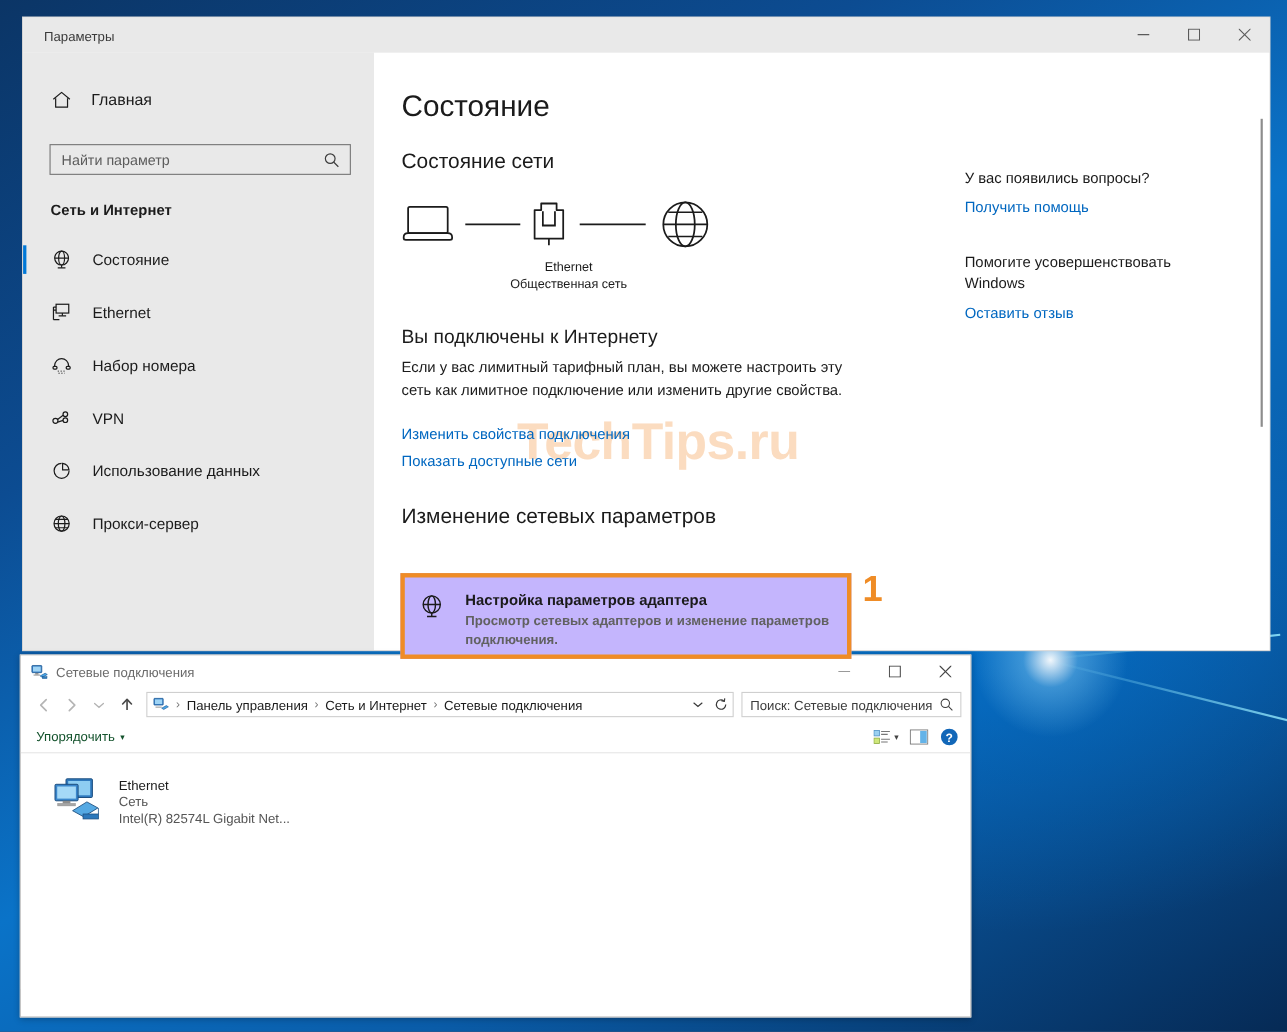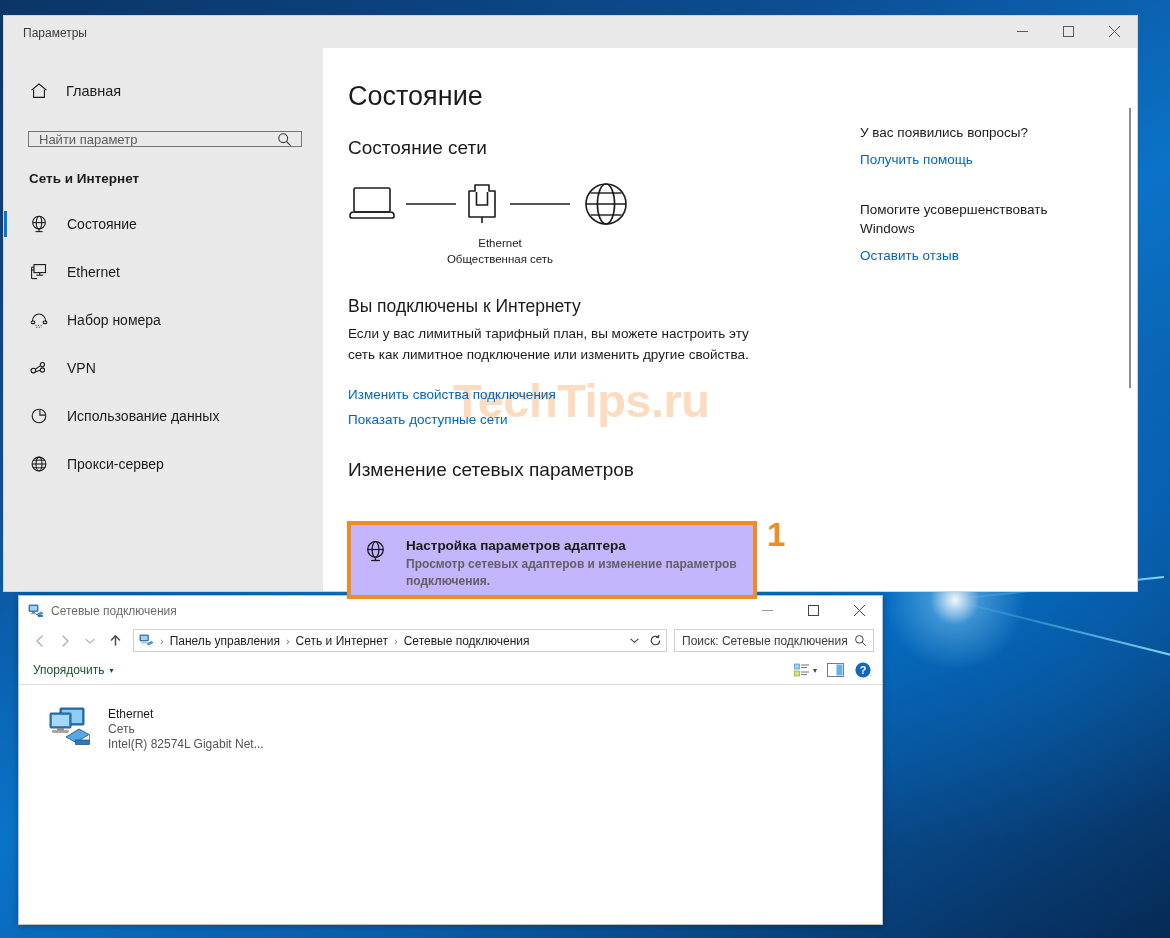--- a/index.html
+++ b/index.html
@@ -27,21 +27,21 @@
   }
   #desktop .glow {
     position: absolute;
     width: 160px; height: 160px;
     border-radius: 50%;
     background: radial-gradient(circle, rgba(255,255,255,0.95) 0%, rgba(160,225,255,0.35) 22%, rgba(160,225,255,0) 62%);
   }
   
   #settings-window {
     position: absolute;
-    left: 4px; top: 16px;
+    left: 21px; top: 16px;
     width: 1133px; height: 575px;
     background: #ffffff;
     box-shadow: 0 0 0 1px #d3d3d3;
   }
   #settings-titlebar {
     height: 32px;
     display: flex;
     align-items: flex-start;
     background: #e9e9e9;
   }
@@ -67,21 +67,21 @@
   }
   #home-row {
     display: flex; align-items: center;
     gap: 17px;
     padding: 26px 0 0 25px;
     height: 34px;
   }
   #home-label { font-size: 14.5px; color: #1b1b1b; }
   #search-wrap { padding: 23px 0 0 24px; }
   #search-box {
-    width: 274px; height: 16px;
+    width: 274px; height: 28px;
     background: #e9e9e9;
     border: 1px solid #767676;
     display: flex; 
     box-sizing: border-box;
   }
   #search-input {
     flex: 1;
     border: none; outline: none;
     background: transparent;
     font-family: "Liberation Sans", sans-serif;
@@ -201,21 +201,21 @@
     font-weight: bold;
     color: #ef8c26;
     z-index: 6;
     font-family: "Liberation Sans", sans-serif;
   }
   
   #help-col {
     position: absolute;
     left: 537px; top: 0;
     width: 230px;
-    padding-top: 76px;
+    padding-top: 105px;
     z-index: 2;
   }
   .help-block { margin-bottom: 34px; }
   .help-heading {
     font-size: 13.5px; color: #1b1b1b;
     line-height: 1.4;
     margin-bottom: 9px;
   }
   
   #watermark {

